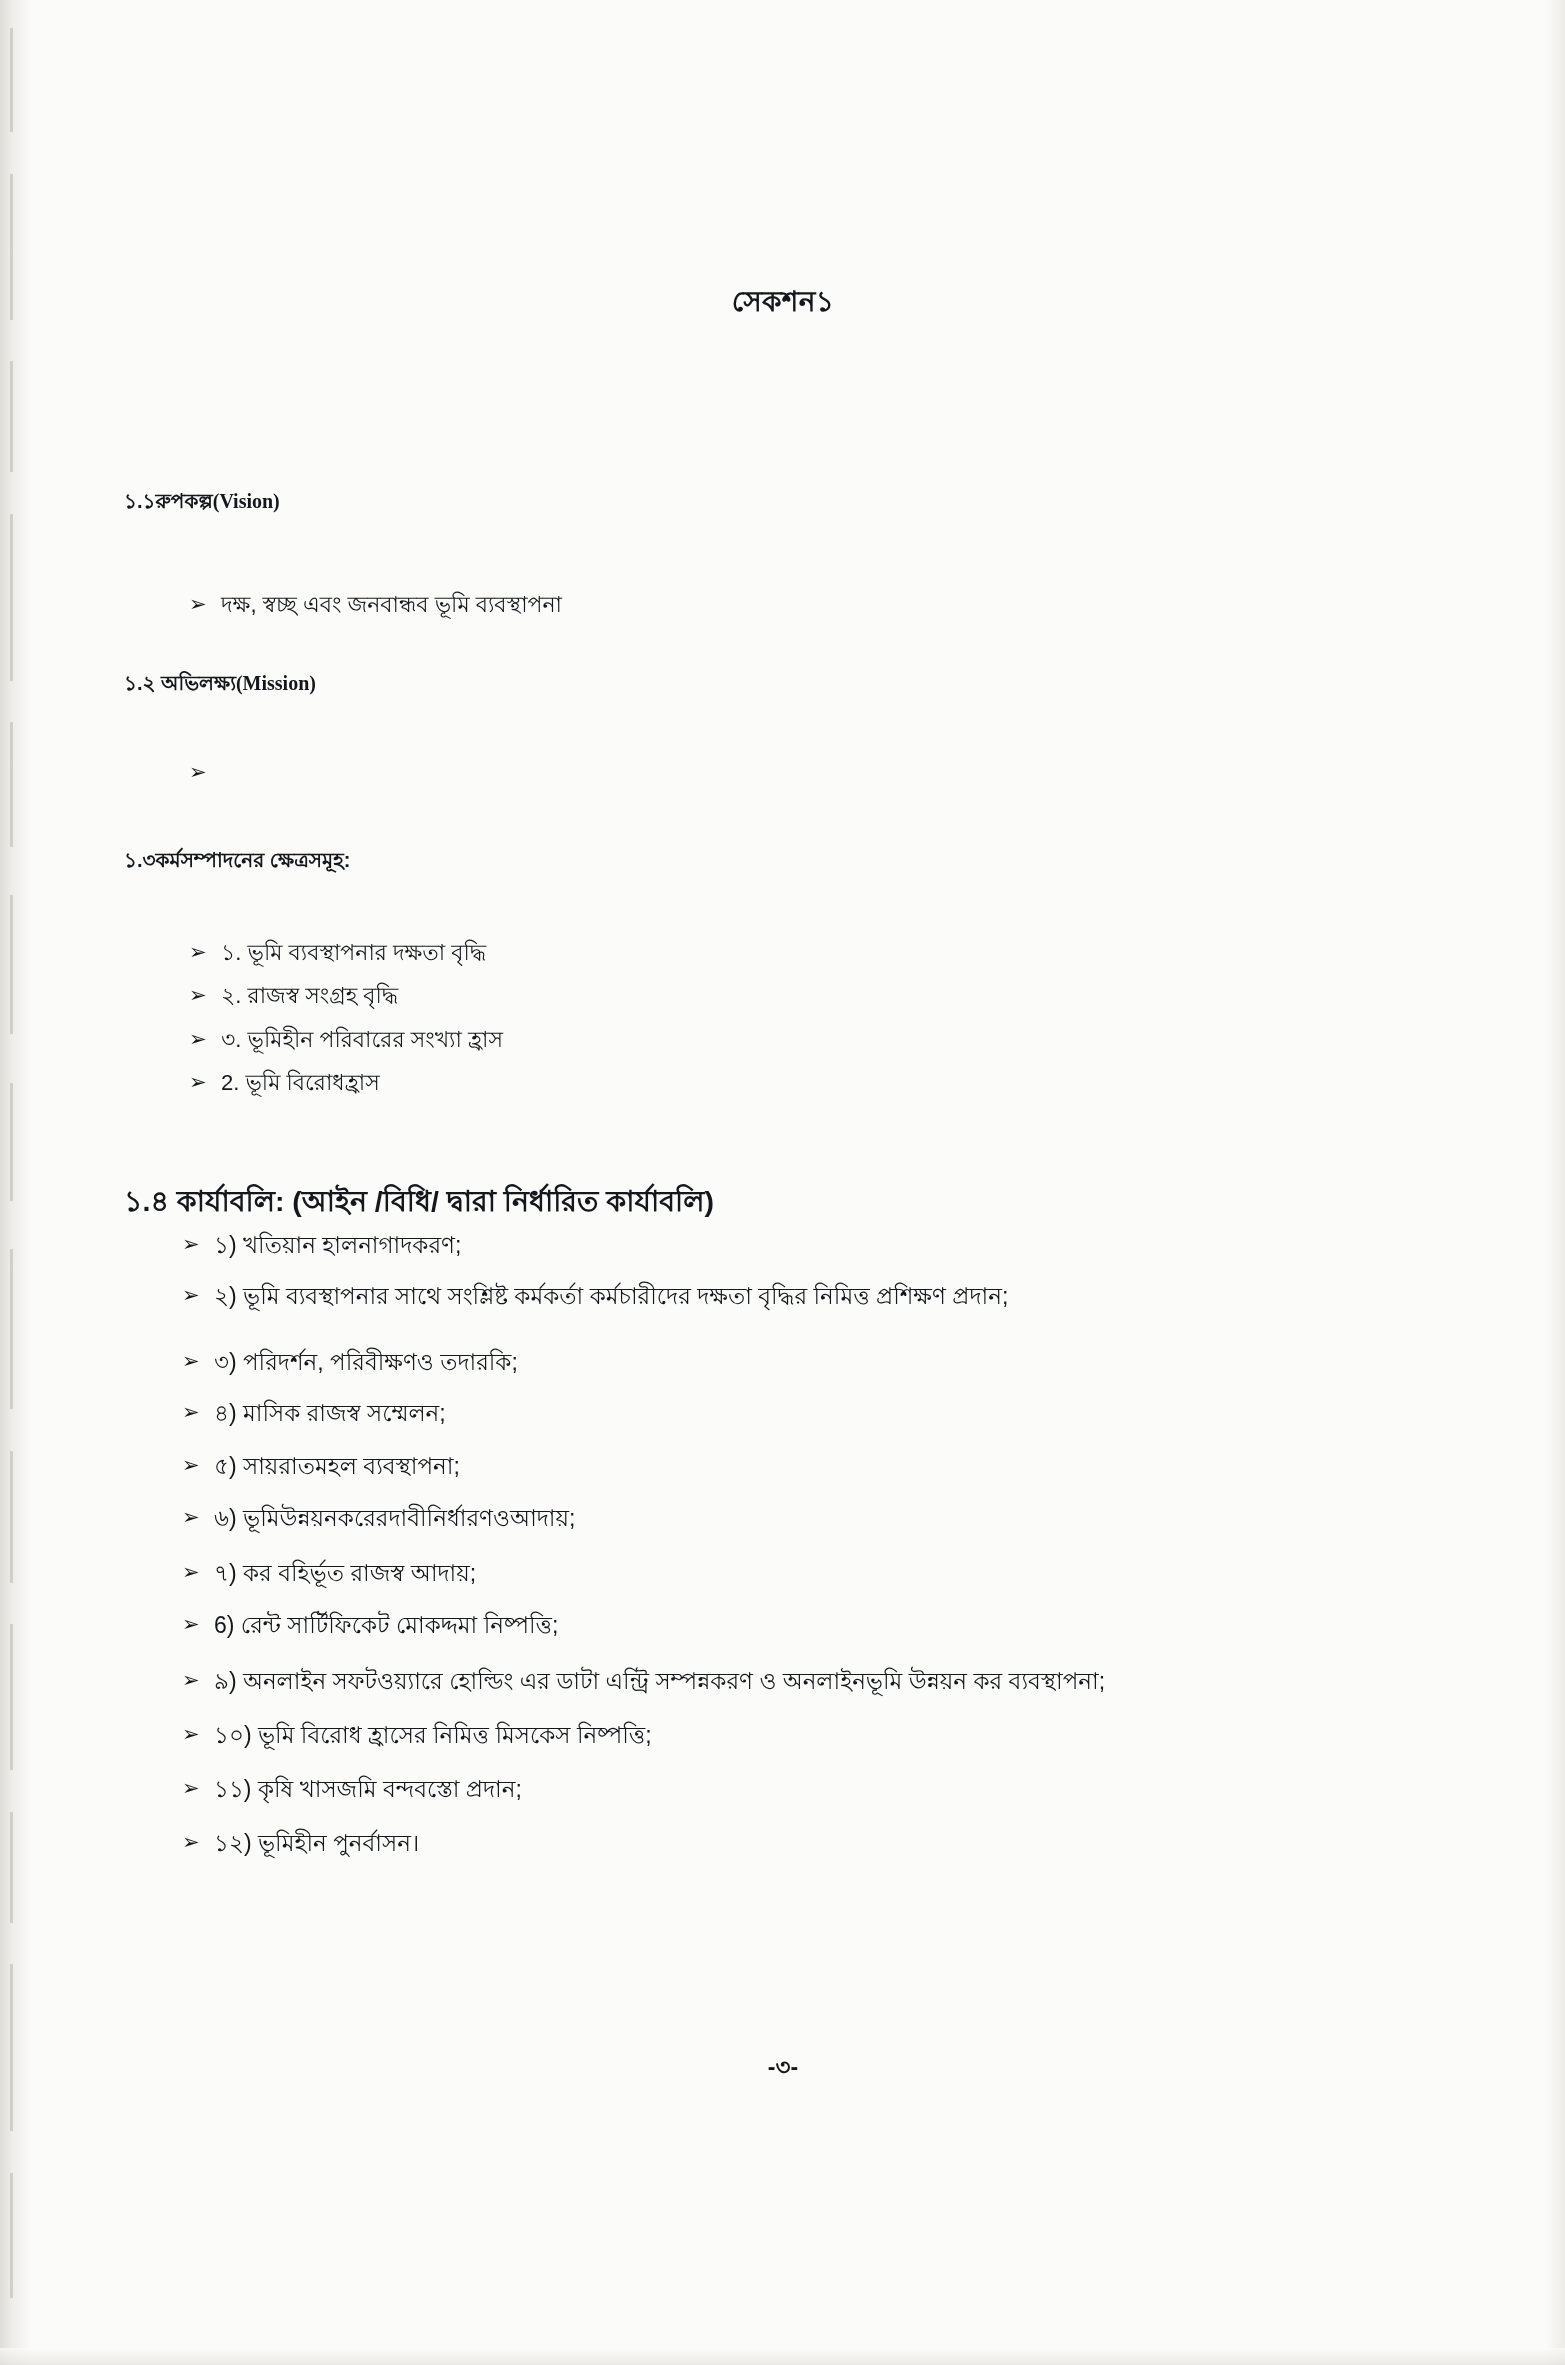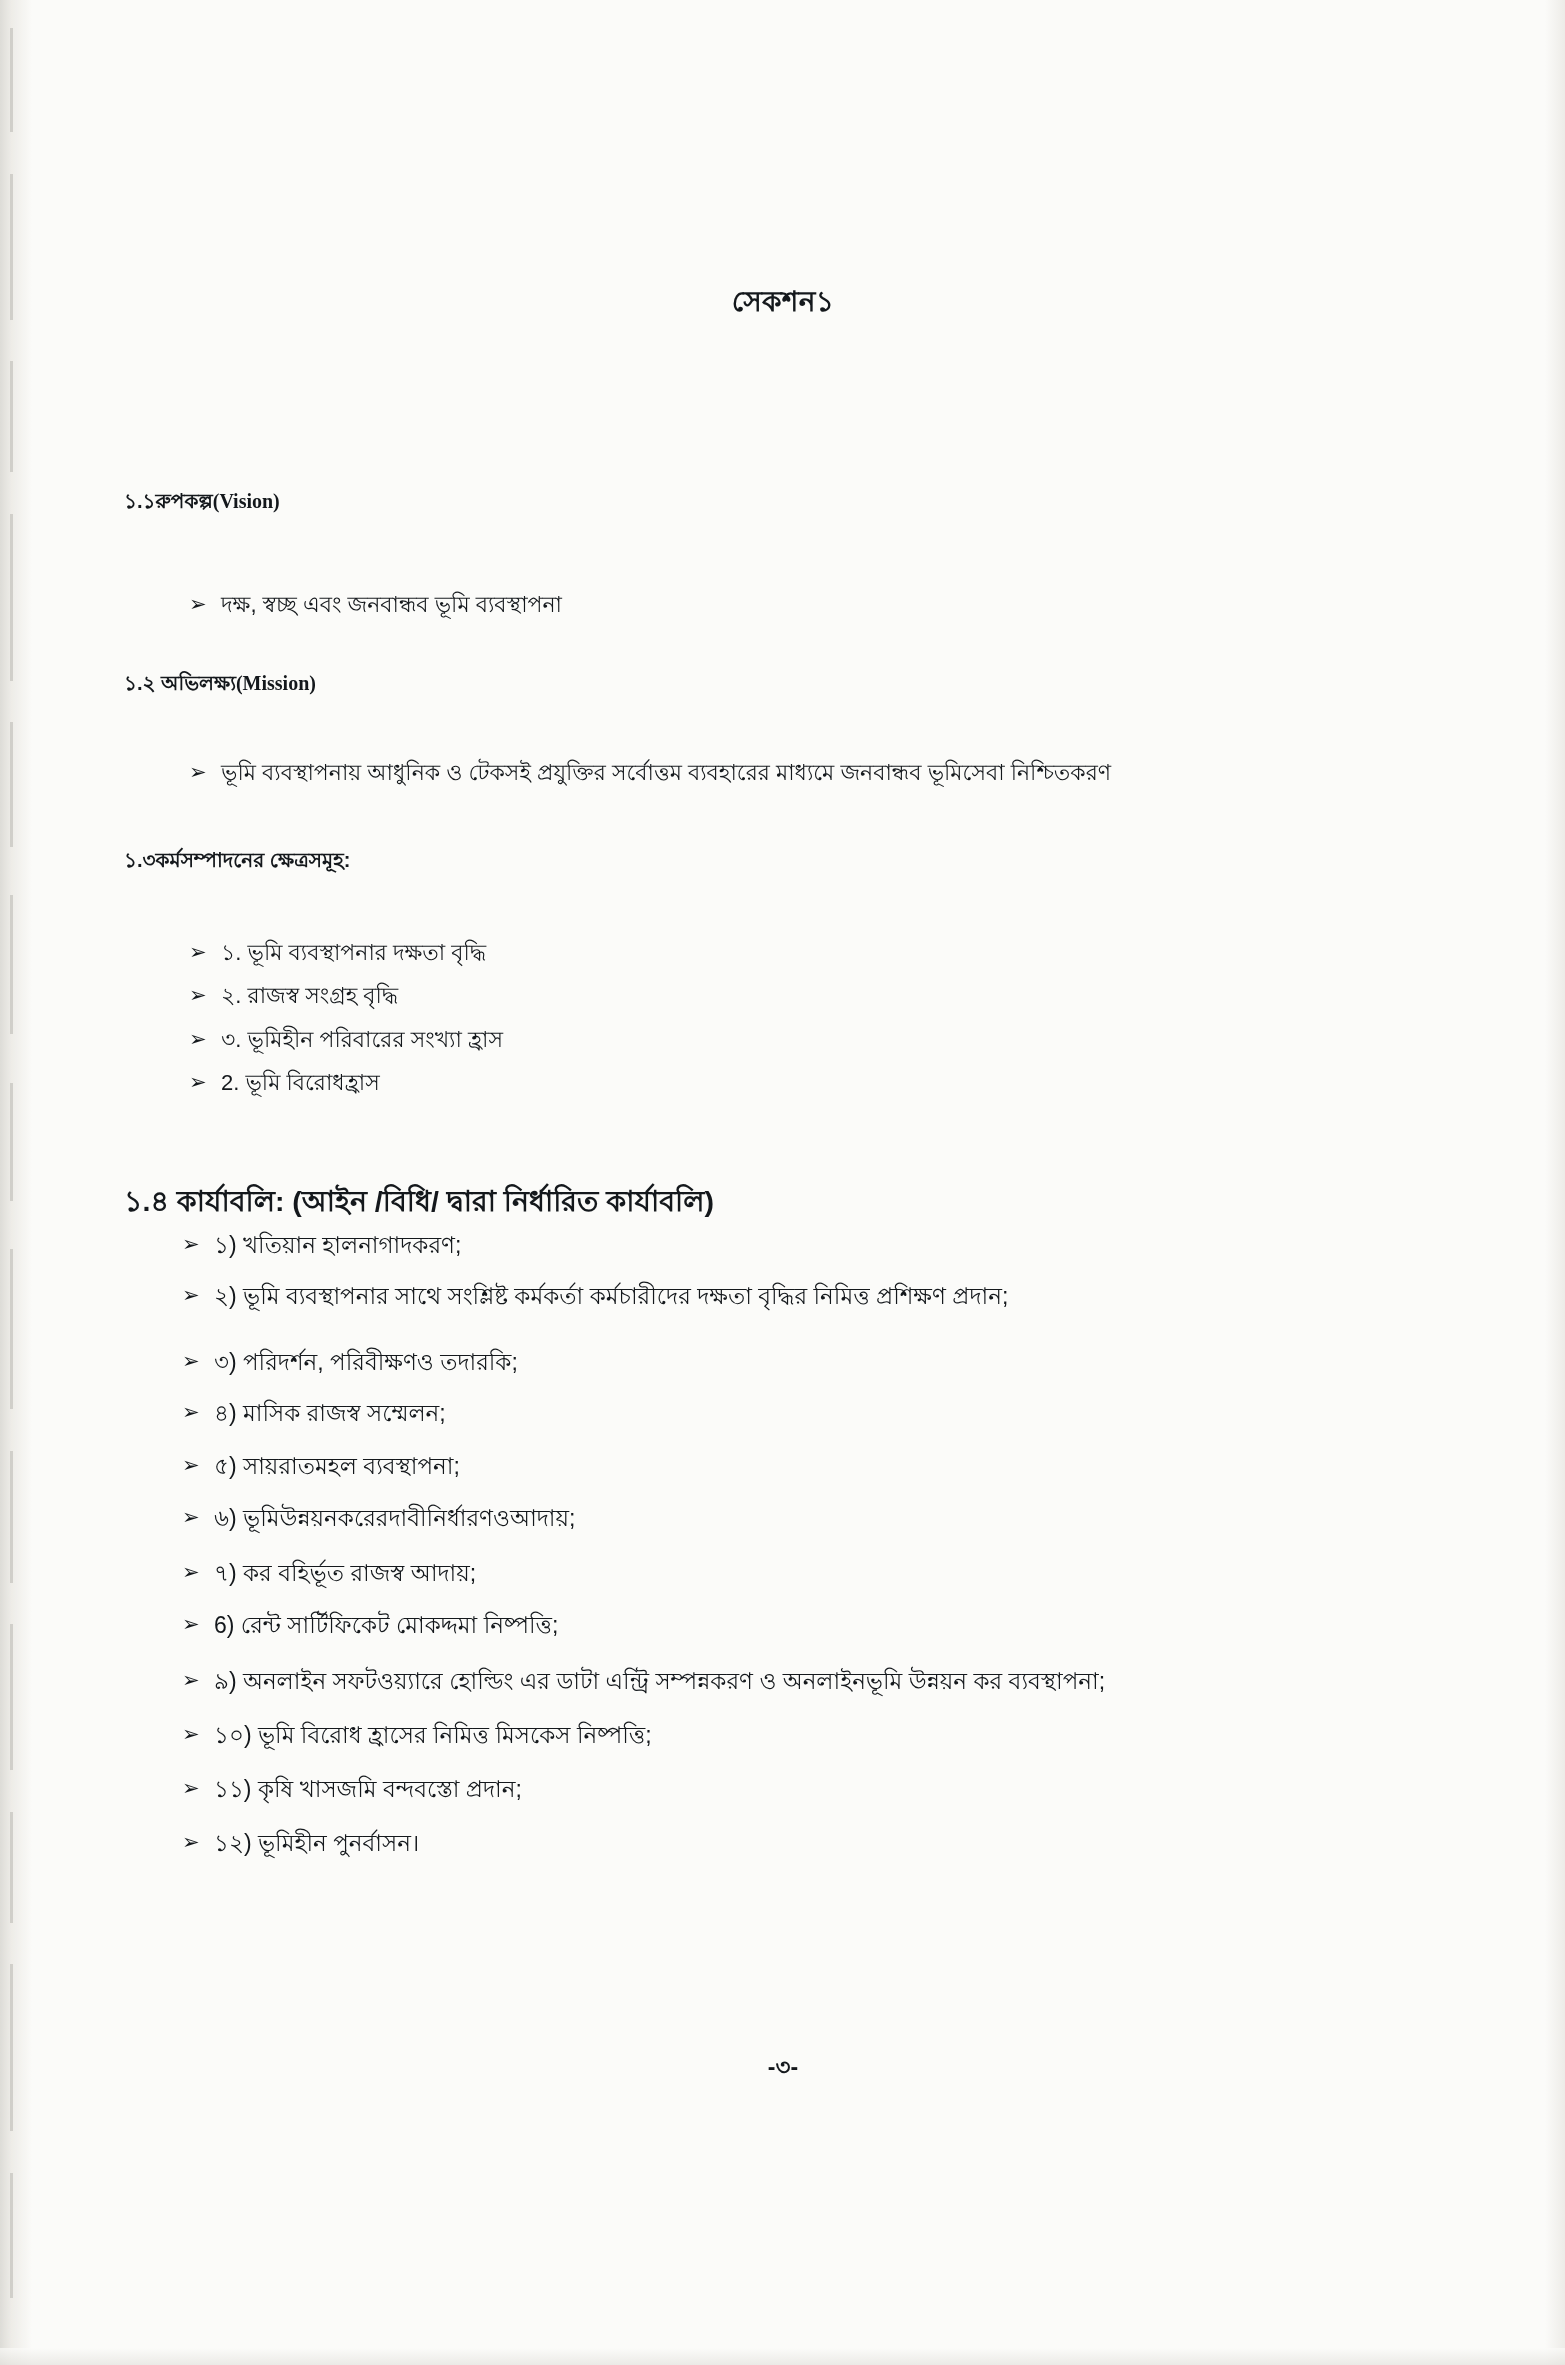--- a/index.html
+++ b/index.html
@@ -153,21 +153,20 @@
       <span class="mark">➢</span>
       <span class="txt">দক্ষ, স্বচ্ছ এবং জনবান্ধব ভূমি ব্যবস্থাপনা</span>
     </div>
 
     <div class="heading" style="top:668px;">
       <span>১.২ অভিলক্ষ্য</span><span class="latin">(Mission)</span>
     </div>
 
     <div class="bullet-row bullet-big" style="top:758px; left:189px; width:1277px;">
       <span class="mark">➢</span>
-      <span class="txt">ভূমি ব্যবস্থাপনায় আধুনিক ও টেকসই প্রযুক্তির সর্বোত্তম ব্যবহারের মাধ্যমে জনবান্ধব ভূমিসেবা নিশ্চিতকরণ</span>
     </div>
 
     <div class="heading" style="top:845px;">১.৩কর্মসম্পাদনের ক্ষেত্রসমূহ:</div>
 
     <div class="bullet-row bullet-big" style="top:938px; left:189px; width:1180px;">
       <span class="mark">➢</span>
       <span class="txt">১.  ভূমি ব্যবস্থাপনার দক্ষতা বৃদ্ধি</span>
     </div>
     <div class="bullet-row bullet-big" style="top:981px; left:189px; width:1180px;">
       <span class="mark">➢</span>

